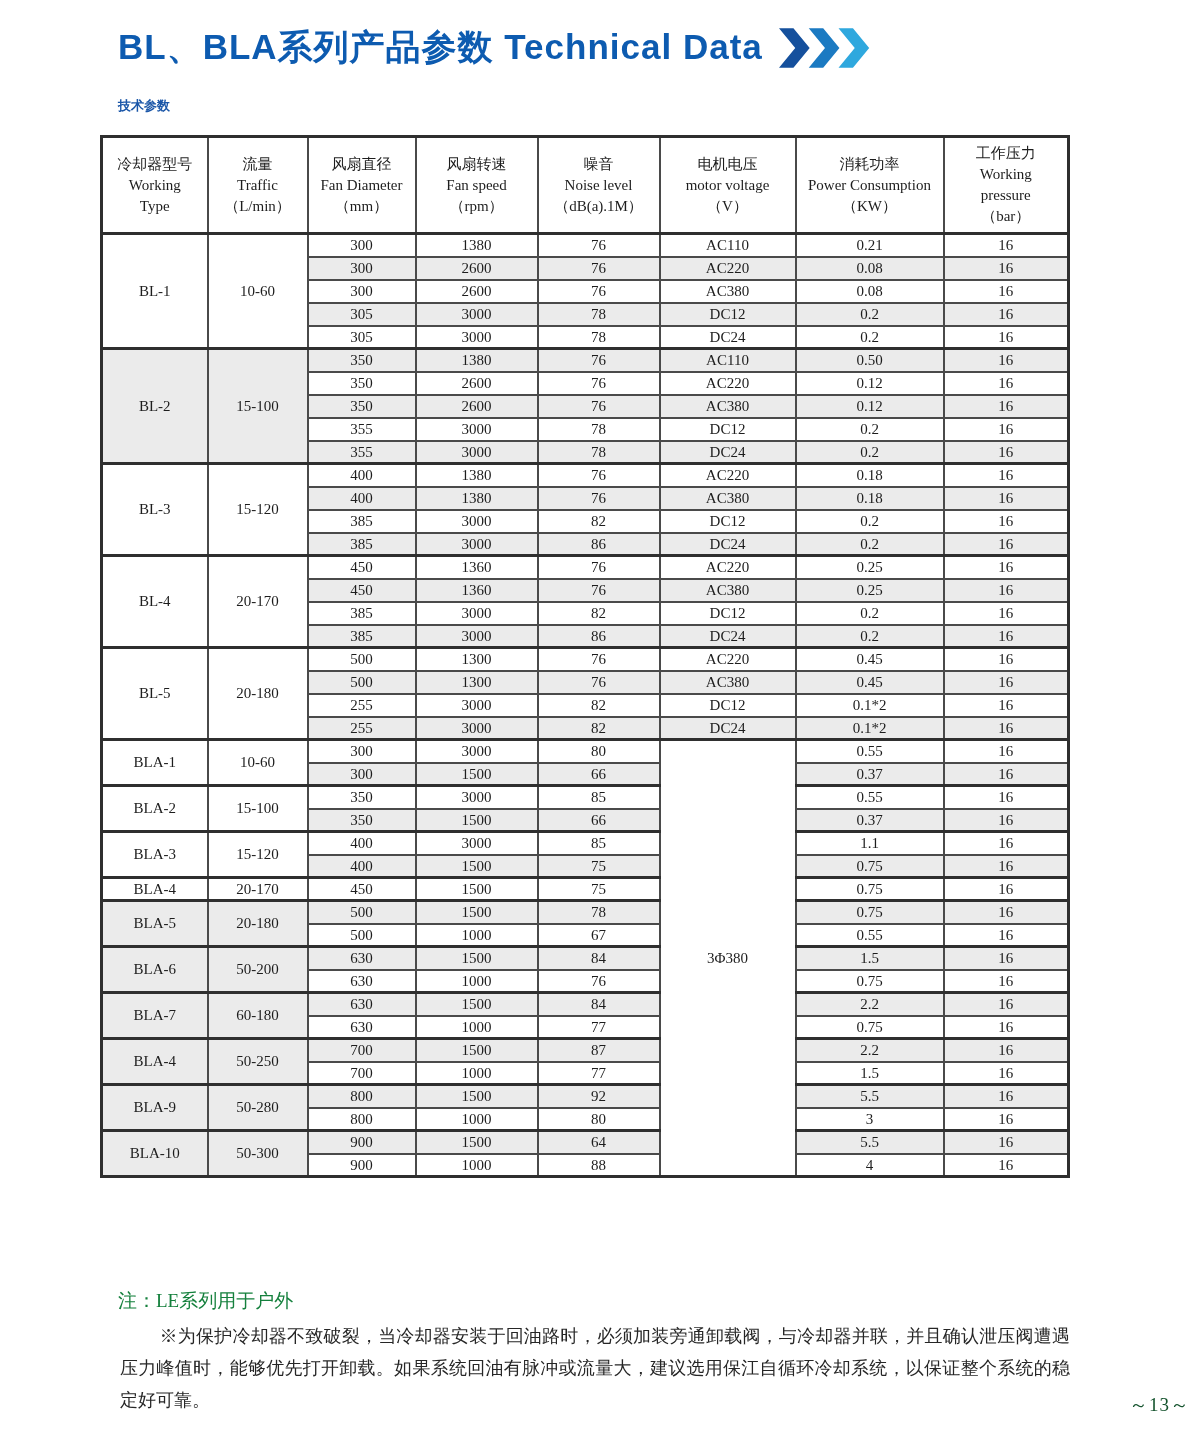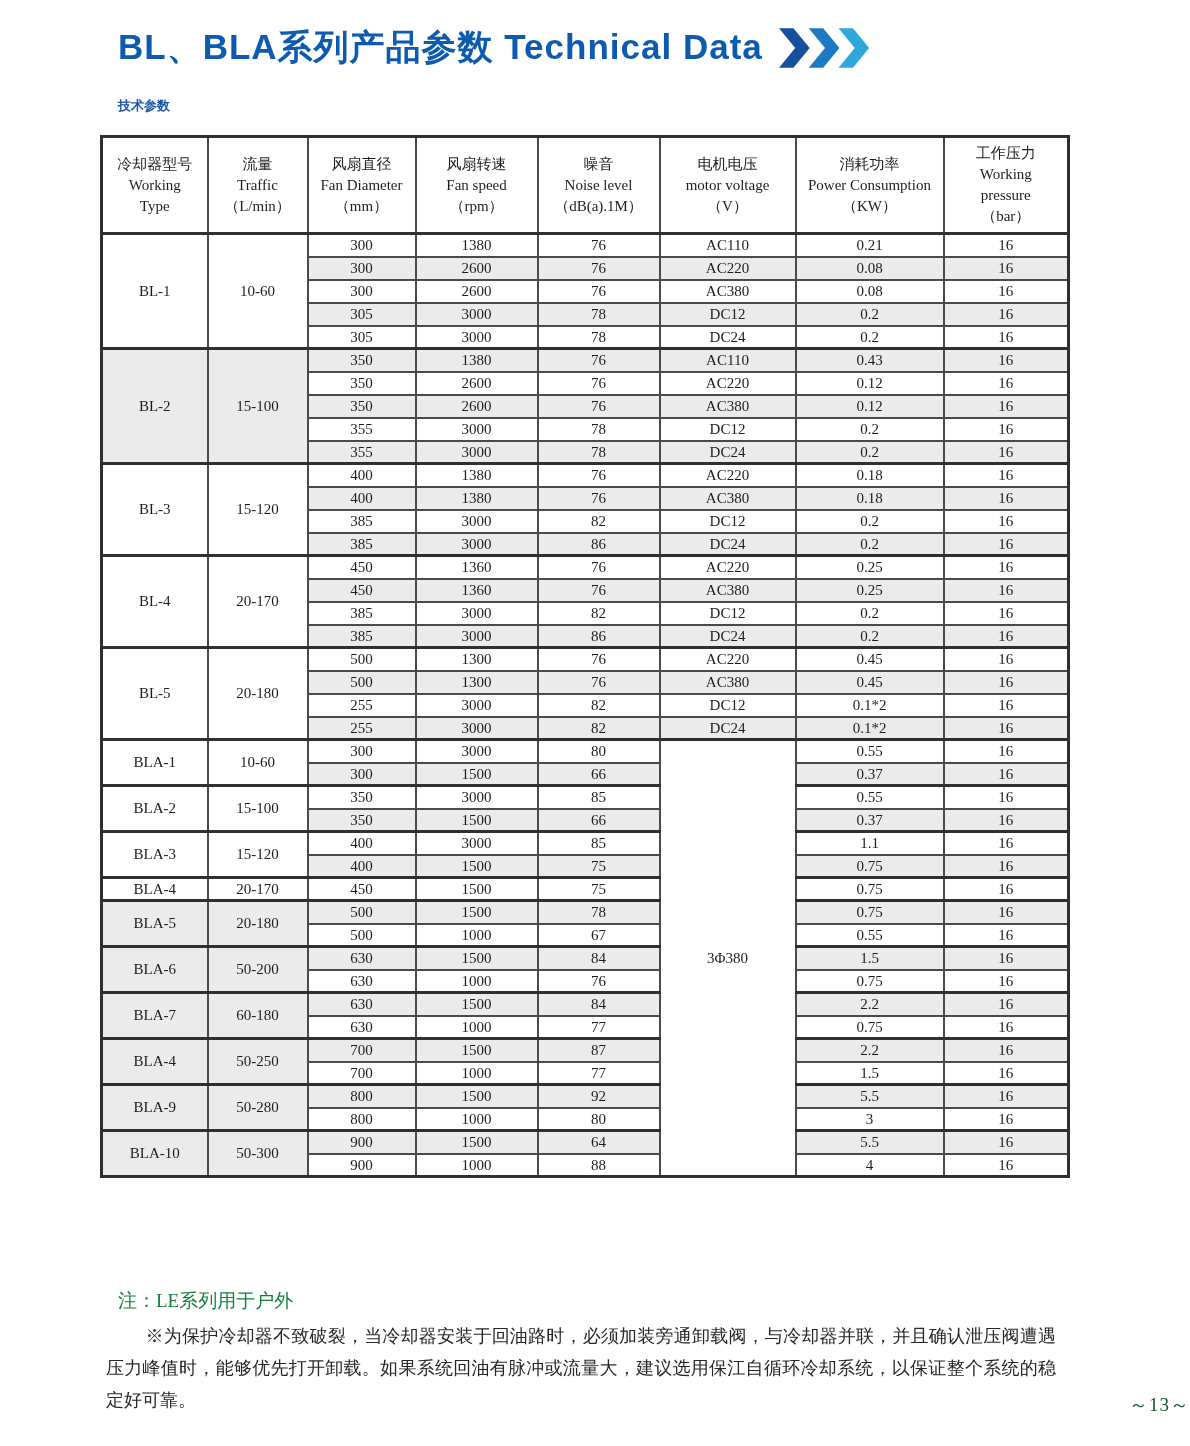--- a/index.html
+++ b/index.html
@@ -73,21 +73,21 @@
     border-top:3px solid var(--line-heavy);
   }
   td.gray{background:var(--row-gray);}
   td.white{background:#ffffff;}
 
   .note1{
     position:absolute;left:118px;top:1288px;
     font-size:19px;color:#15803d;
   }
   .note2{
-    position:absolute;left:106px;top:1320px;width:950px;
+    position:absolute;left:120px;top:1320px;width:950px;
     font-size:18px;line-height:32px;color:#262626;
     text-indent:2.2em;
     text-align:justify;
   }
   .pagenum{
     position:absolute;left:0;top:1392px;width:1190px;
     text-align:right;font-size:19px;color:#14532d;
     letter-spacing:1px;
   }
 </style>
@@ -206,21 +206,21 @@
           <td class="white">0.2</td>
           <td class="white">16</td>
         </tr>
         <tr class="group-start">
           <td class="gray" rowspan="5">BL-2</td>
           <td class="gray" rowspan="5">15-100</td>
           <td class="gray">350</td>
           <td class="gray">1380</td>
           <td class="gray">76</td>
           <td class="gray">AC110</td>
-          <td class="gray">0.43</td>
+          <td class="gray">0.50</td>
           <td class="gray">16</td>
         </tr>
         <tr>
           <td class="white">350</td>
           <td class="white">2600</td>
           <td class="white">76</td>
           <td class="white">AC220</td>
           <td class="white">0.12</td>
           <td class="white">16</td>
         </tr>

